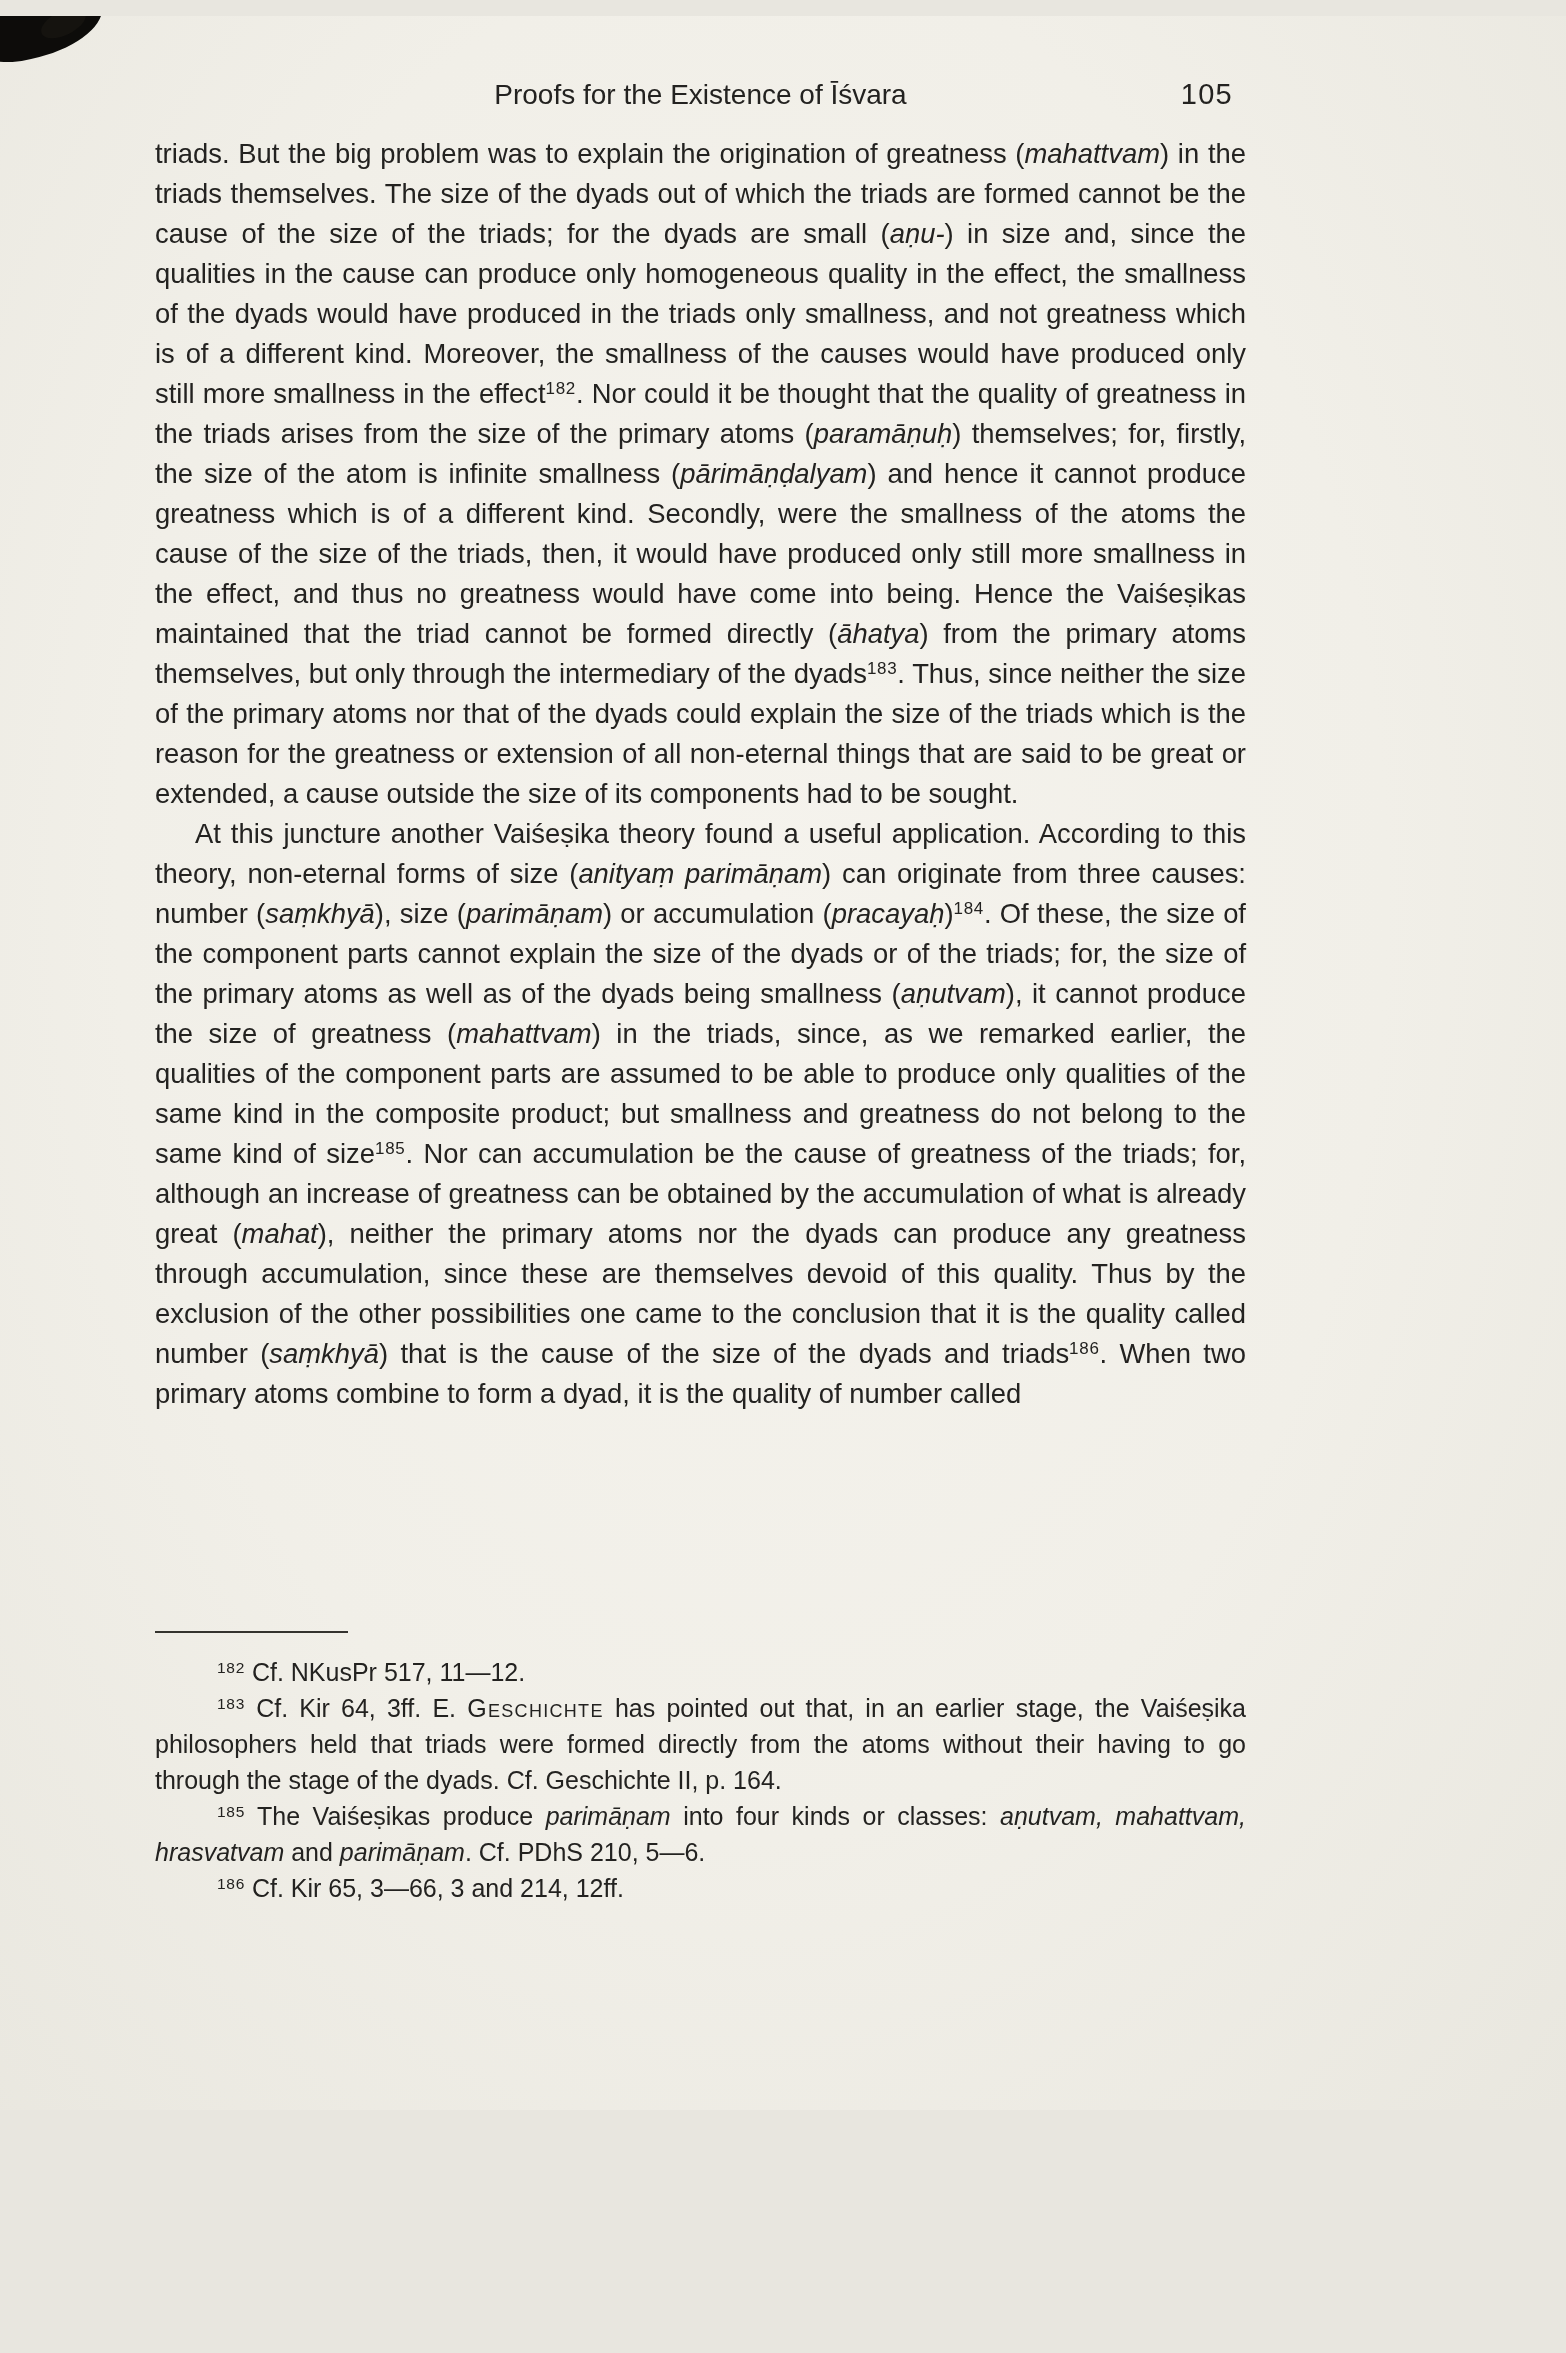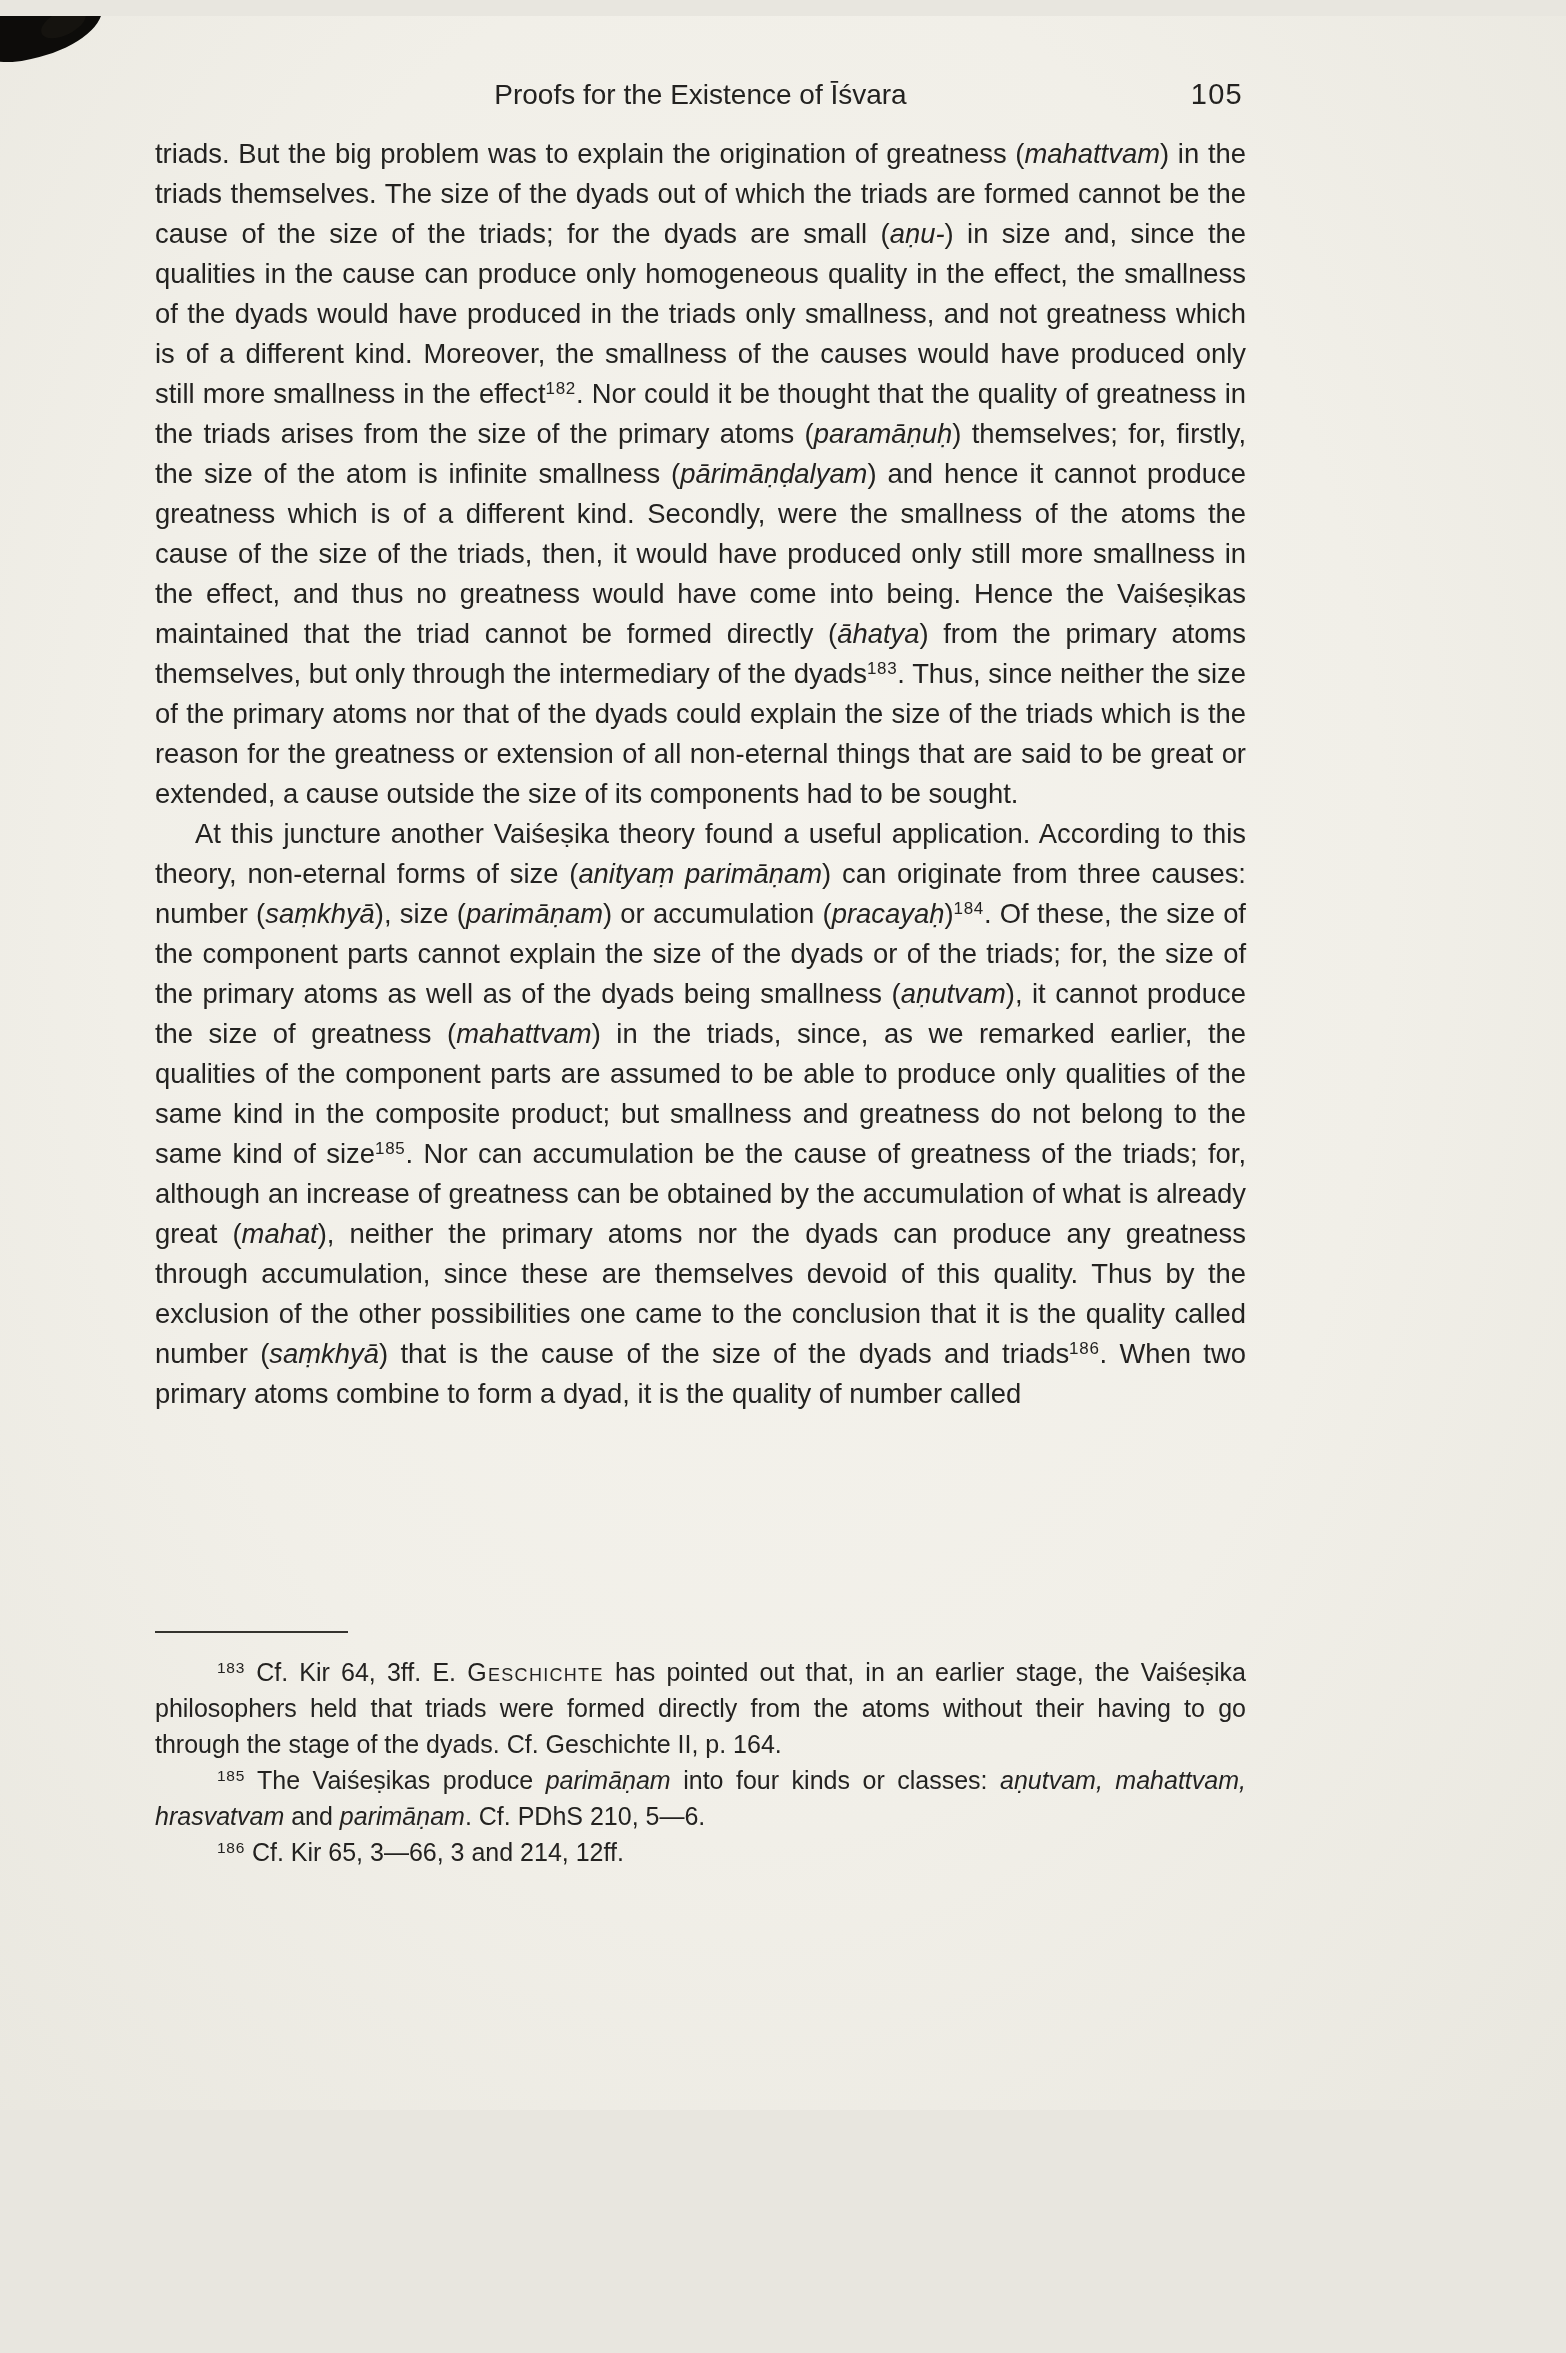--- a/index.html
+++ b/index.html
@@ -31,21 +31,21 @@
     width: 48px; height: 23.5px;
     background: #15130f;
     border-radius: 50%;
     transform: rotate(-12deg);
   }
 
   .content { position: absolute; left: 155px; top: 0; width: 1091px; }
 
   .header { position: relative; margin-top: 63px; height: 38px; font-size: 28px; }
   .header .title { position: absolute; left: 0; right: 0; text-align: center; }
-  .header .pageno { position: absolute; right: 3px; top: -1.3px; font-size: 29px; letter-spacing: 1.3px; }
+  .header .pageno { position: absolute; right: 13px; top: -1.3px; font-size: 29px; letter-spacing: 1.3px; }
 
   .bodytext {
     margin-top: 17px;
     min-height: 1488px;
     font-size: 27.4px;
     line-height: 40px;
     text-align: justify;
   }
   .para { margin: 0; }
   .para.indented { text-indent: 40px; }
@@ -79,20 +79,21 @@
     </div>
 
     <div class="bodytext">
       <p class="para"><span class="run">triads. But the big problem was to explain the origination of greatness (</span><span class="run-i">mahattvam</span><span class="run">) in the triads themselves. The size of the dyads out of which the triads are formed cannot be the cause of the size of the triads; for the dyads are small (</span><span class="run-i">aṇu-</span><span class="run">) in size and, since the qualities in the cause can produce only homogeneous quality in the effect, the smallness of the dyads would have produced in the triads only smallness, and not greatness which is of a different kind. Moreover, the smallness of the causes would have produced only still more smallness in the effect</span><span class="run-sup">182</span><span class="run">. Nor could it be thought that the quality of greatness in the triads arises from the size of the primary atoms (</span><span class="run-i">paramāṇuḥ</span><span class="run">) themselves; for, firstly, the size of the atom is infinite smallness (</span><span class="run-i">pārimāṇḍalyam</span><span class="run">) and hence it cannot produce greatness which is of a different kind. Secondly, were the smallness of the atoms the cause of the size of the triads, then, it would have produced only still more smallness in the effect, and thus no greatness would have come into being. Hence the Vaiśeṣikas maintained that the triad cannot be formed directly (</span><span class="run-i">āhatya</span><span class="run">) from the primary atoms themselves, but only through the intermediary of the dyads</span><span class="run-sup">183</span><span class="run">. Thus, since neither the size of the primary atoms nor that of the dyads could explain the size of the triads which is the reason for the greatness or extension of all non-eternal things that are said to be great or extended, a cause outside the size of its components had to be sought.</span></p>
       <p class="para indented"><span class="run">At this juncture another Vaiśeṣika theory found a useful application. According to this theory, non-eternal forms of size (</span><span class="run-i">anityaṃ parimāṇam</span><span class="run">) can originate from three causes: number (</span><span class="run-i">saṃkhyā</span><span class="run">), size (</span><span class="run-i">parimāṇam</span><span class="run">) or accumulation (</span><span class="run-i">pracayaḥ</span><span class="run">)</span><span class="run-sup">184</span><span class="run">. Of these, the size of the component parts cannot explain the size of the dyads or of the triads; for, the size of the primary atoms as well as of the dyads being smallness (</span><span class="run-i">aṇutvam</span><span class="run">), it cannot produce the size of greatness (</span><span class="run-i">mahattvam</span><span class="run">) in the triads, since, as we remarked earlier, the qualities of the component parts are assumed to be able to produce only qualities of the same kind in the composite product; but smallness and greatness do not belong to the same kind of size</span><span class="run-sup">185</span><span class="run">. Nor can accumulation be the cause of greatness of the triads; for, although an increase of greatness can be obtained by the accumulation of what is already great (</span><span class="run-i">mahat</span><span class="run">), neither the primary atoms nor the dyads can produce any greatness through accumulation, since these are themselves devoid of this quality. Thus by the exclusion of the other possibilities one came to the conclusion that it is the quality called number (</span><span class="run-i">saṃkhyā</span><span class="run">) that is the cause of the size of the dyads and triads</span><span class="run-sup">186</span><span class="run">. When two primary atoms combine to form a dyad, it is the quality of number called</span></p>
     </div>
 
     <div class="fn-rule"></div>
 
     <div class="footnotes">
+      <p class="fn"><span class="run-sup">182</span><span class="run"> Cf. NKusPr 517, 11—12.</span></p>
       <p class="fn"><span class="run-sup">183</span><span class="run"> Cf. Kir 64, 3ff. E. </span><span class="run-sc">Geschichte</span><span class="run"> has pointed out that, in an earlier stage, the Vaiśeṣika philosophers held that triads were formed directly from the atoms without their having to go through the stage of the dyads. Cf. Geschichte II, p. 164.</span></p>
       <p class="fn"><span class="run-sup">185</span><span class="run"> The Vaiśeṣikas produce </span><span class="run-i">parimāṇam</span><span class="run"> into four kinds or classes: </span><span class="run-i">aṇutvam, mahattvam, hrasvatvam</span><span class="run"> and </span><span class="run-i">parimāṇam</span><span class="run">. Cf. PDhS 210, 5—6.</span></p>
       <p class="fn"><span class="run-sup">186</span><span class="run"> Cf. Kir 65, 3—66, 3 and 214, 12ff.</span></p>
     </div>
 
   </div>
 </div>
 
 
 </body></html>

